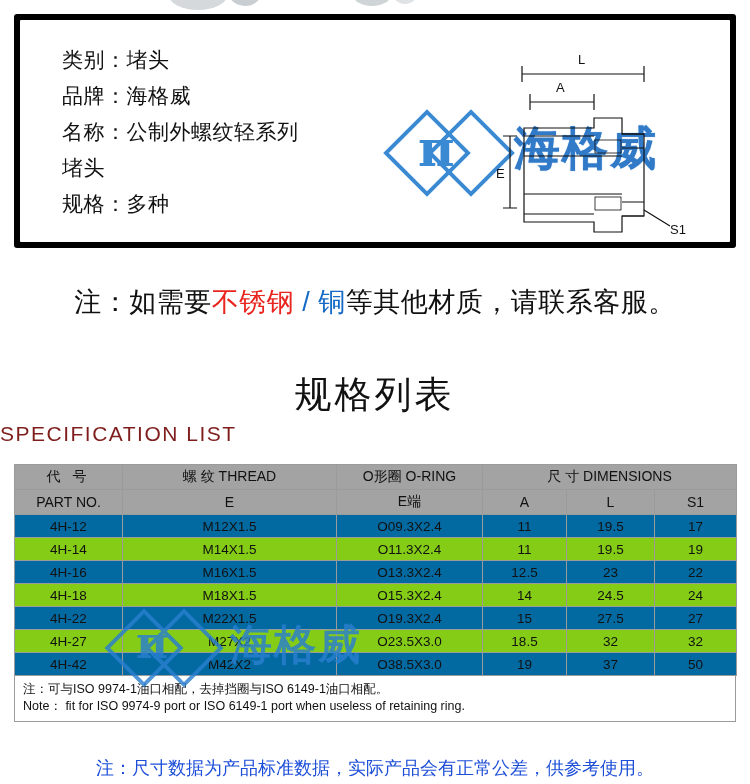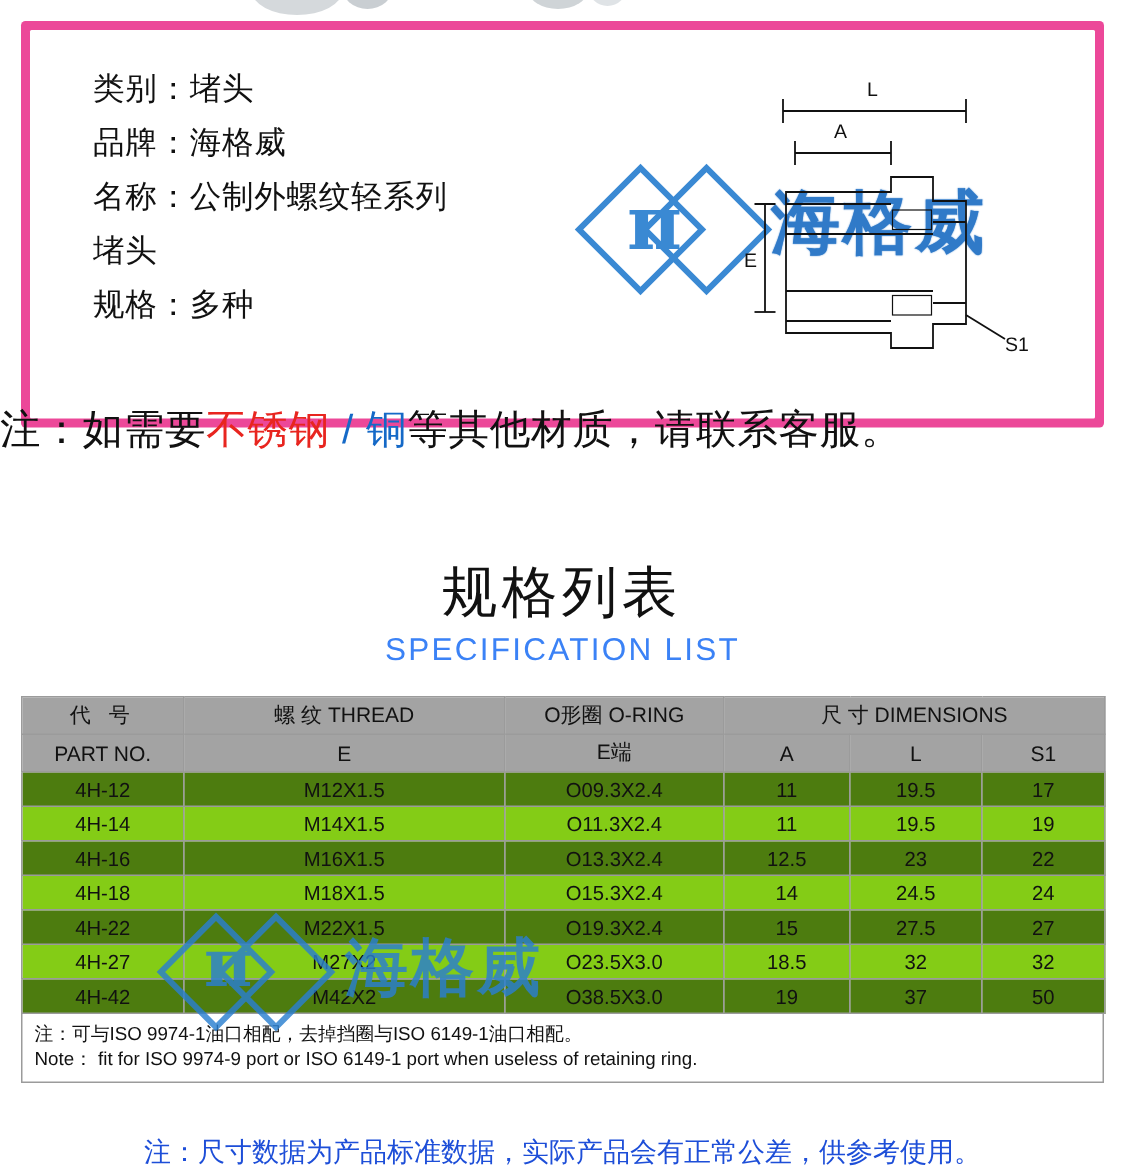--- a/index.html
+++ b/index.html
@@ -30,22 +30,22 @@
   }
   .top-strip .b1 { left: 168px; top: -22px; width: 60px; height: 32px; background:#d5d9dc;}
   .top-strip .b2 { left: 228px; top: -24px; width: 34px; height: 30px; background:#c9ced2;}
   .top-strip .b3 { left: 352px; top: -20px; width: 40px; height: 26px; background:#cfd4d7;}
   .top-strip .b4 { left: 392px; top: -22px; width: 26px; height: 26px; background:#dfe3e6;}
 
   
   .banner {
     position: absolute;
     top: 14px; left: 14px;
-    width: 722px; height: 271px;
-    background: #ec4899;
+    width: 722px; height: 234px;
+    background: #000000;
     border-radius: 3px;
     box-sizing: border-box;
     padding: 6px;
   }
   .banner-inner {
     position: relative;
     width: 100%; height: 100%;
     background: #ffffff;
     border-radius: 1px;
     overflow: hidden;
@@ -103,44 +103,45 @@
   
   .drawing {
     position: absolute;
     right: 26px; top: 16px;
     width: 210px; height: 200px;
   }
 
   
   .note1 {
     position: absolute;
-    top: 268px; left: 0; width: 750px;
+    top: 284px; left: 0; width: 750px;
+    text-align: center;
     font-size: 27px;
     color: #111;
     letter-spacing: 0.5px;
   }
   .note1 .red { color: #e8251f; }
   .note1 .blue { color: #1569c7; }
 
   
   .title-cn {
     position: absolute;
     top: 370px; left: 0; width: 749px;
     text-align: center;
     font-size: 37px;
     letter-spacing: 3px;
     color: #111;
   }
   .title-en {
     position: absolute;
     top: 422px; left: 0; width: 750px;
-    text-align: center;
+    text-align: left;
     font-size: 21px;
     letter-spacing: 1.5px;
-    color: #3b82f6;
+    color: #7f1d1d;
   }
 
   
   .table-wrap {
     position: absolute;
     top: 464px; left: 14px;
     width: 722px;
   }
   table.spec {
     border-collapse: collapse;
@@ -160,21 +161,21 @@
     color: #111;
   }
   table.spec thead th {
     background: #a3a3a3;
     font-size: 14px;
     height: 24px;
   }
   .hdr-code { letter-spacing: 4px; }
   .hdr-sub { font-size: 13px; }
   tr.alt td { background: #84cc16; }
-  tr.plain td { background: #4d7c0f; }
+  tr.plain td { background: #0369a1; }
   td.val { font-size: 13.5px; }
 
   
   .wm-table {
     position: absolute;
     left: 96px;
     top: 150px;
     display: flex;
     align-items: center;
     z-index: 5;

